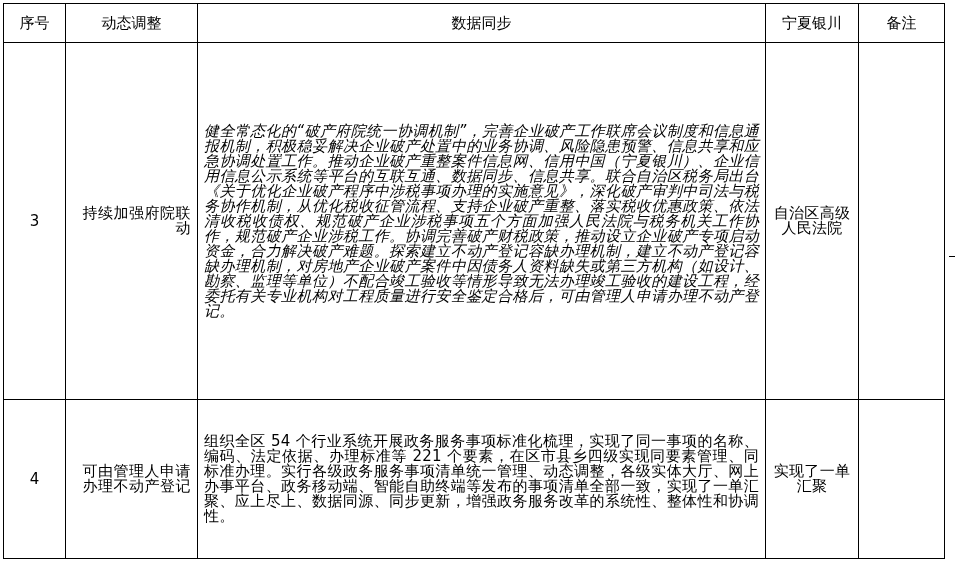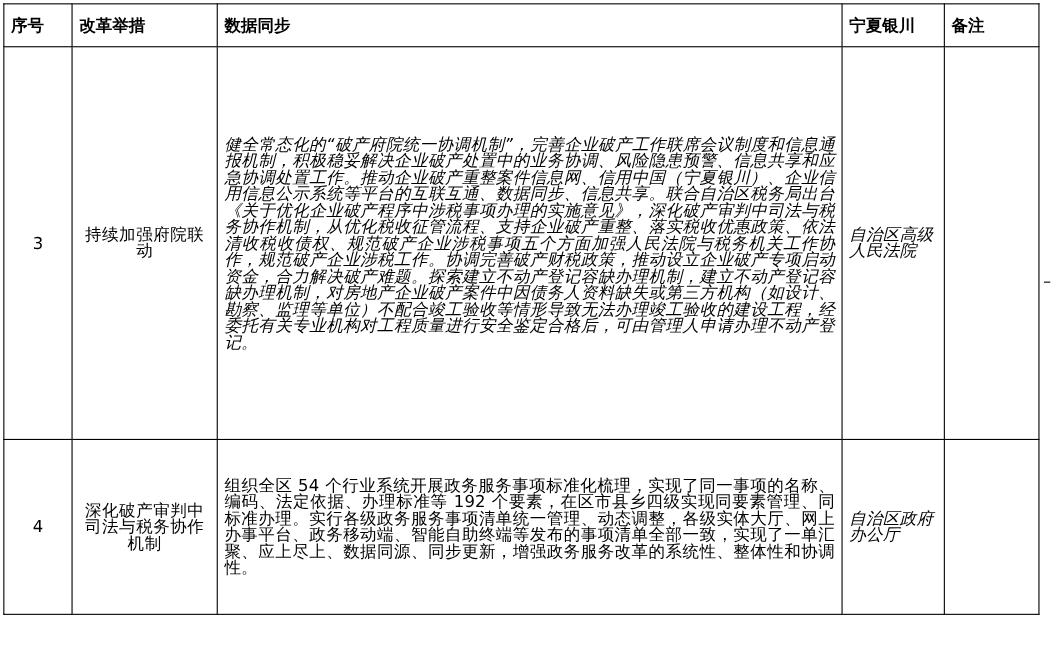--- a/index.html
+++ b/index.html
@@ -28,61 +28,60 @@
   }
   table.reform-table th,
   table.reform-table td {
     border: 1px solid #000000;
     vertical-align: middle;
     padding: 4px 6px;
     font-size: 15px;
     line-height: 1.0;
   }
   thead th {
-    text-align: left;
-    font-weight: bold;
+    text-align: center;
+    font-weight: normal;
     font-size: 16px;
     height: 30px;
     padding: 5px 4px;
   }
   col.c-index { width: 62px; }
   col.c-measure { width: 132px; }
   col.c-practice { width: 568px; }
   col.c-source { width: 93px; }
   col.c-remark { width: 86px; }
 
   td.index-cell {
     text-align: center;
     font-size: 15px;
   }
   td.measure-cell {
-    text-align: center;
+    text-align: right;
     font-size: 15px;
     line-height: 1.65;
     letter-spacing: 0.5px;
     padding-left: 10px;
     padding-right: 6px;
   }
   td.practice-cell {
     text-align: justify;
     text-justify: inter-ideograph;
     font-size: 15px;
     line-height: 1.62;
     vertical-align: top;
     padding: 8px 8px 8px 8px;
     letter-spacing: 0.2px;
   }
   td.source-cell {
-    text-align: left;
+    text-align: center;
     font-size: 15px;
     line-height: 1.65;
     padding-left: 8px;
     padding-right: 4px;
     letter-spacing: 0.3px;
-    font-style: italic;
   }
   td.remark-cell {
     text-align: center;
     font-size: 15px;
   }
   .row-3 td.practice-cell { height: 348px; font-style: italic; }
   .row-4 td.practice-cell { height: 150px; }
   .edge-mark {
     position: absolute;
     right: 0px;
@@ -100,37 +99,37 @@
     <colgroup>
       <col class="c-index">
       <col class="c-measure">
       <col class="c-practice">
       <col class="c-source">
       <col class="c-remark">
     </colgroup>
     <thead>
       <tr>
         <th>序号</th>
-        <th>改革举措</th>
+        <th>动态调整</th>
         <th>数据同步</th>
         <th>宁夏银川</th>
         <th>备注</th>
       </tr>
     </thead>
     <tbody>
       <tr class="row-3">
         <td class="index-cell">3</td>
         <td class="measure-cell">持续加强府院联动</td>
         <td class="practice-cell">健全常态化的“破产府院统一协调机制”，完善企业破产工作联席会议制度和信息通报机制，积极稳妥解决企业破产处置中的业务协调、风险隐患预警、信息共享和应急协调处置工作。推动企业破产重整案件信息网、信用中国（宁夏银川）、企业信用信息公示系统等平台的互联互通、数据同步、信息共享。联合自治区税务局出台《关于优化企业破产程序中涉税事项办理的实施意见》，深化破产审判中司法与税务协作机制，从优化税收征管流程、支持企业破产重整、落实税收优惠政策、依法清收税收债权、规范破产企业涉税事项五个方面加强人民法院与税务机关工作协作，规范破产企业涉税工作。协调完善破产财税政策，推动设立企业破产专项启动资金，合力解决破产难题。探索建立不动产登记容缺办理机制，建立不动产登记容缺办理机制，对房地产企业破产案件中因债务人资料缺失或第三方机构（如设计、勘察、监理等单位）不配合竣工验收等情形导致无法办理竣工验收的建设工程，经委托有关专业机构对工程质量进行安全鉴定合格后，可由管理人申请办理不动产登记。</td>
         <td class="source-cell">自治区高级人民法院</td>
         <td class="remark-cell"></td>
       </tr>
       <tr class="row-4">
         <td class="index-cell">4</td>
-        <td class="measure-cell">深化破产审判中司法与税务协作机制</td>
-        <td class="practice-cell">组织全区 54 个行业系统开展政务服务事项标准化梳理，实现了同一事项的名称、编码、法定依据、办理标准等 192 个要素，在区市县乡四级实现同要素管理、同标准办理。实行各级政务服务事项清单统一管理、动态调整，各级实体大厅、网上办事平台、政务移动端、智能自助终端等发布的事项清单全部一致，实现了一单汇聚、应上尽上、数据同源、同步更新，增强政务服务改革的系统性、整体性和协调性。</td>
-        <td class="source-cell">自治区政府办公厅</td>
+        <td class="measure-cell">可由管理人申请办理不动产登记</td>
+        <td class="practice-cell">组织全区 54 个行业系统开展政务服务事项标准化梳理，实现了同一事项的名称、编码、法定依据、办理标准等 221 个要素，在区市县乡四级实现同要素管理、同标准办理。实行各级政务服务事项清单统一管理、动态调整，各级实体大厅、网上办事平台、政务移动端、智能自助终端等发布的事项清单全部一致，实现了一单汇聚、应上尽上、数据同源、同步更新，增强政务服务改革的系统性、整体性和协调性。</td>
+        <td class="source-cell">实现了一单汇聚</td>
         <td class="remark-cell"></td>
       </tr>
     </tbody>
   </table>
   <div class="edge-mark"></div>
 </div>
 
 </body></html>

